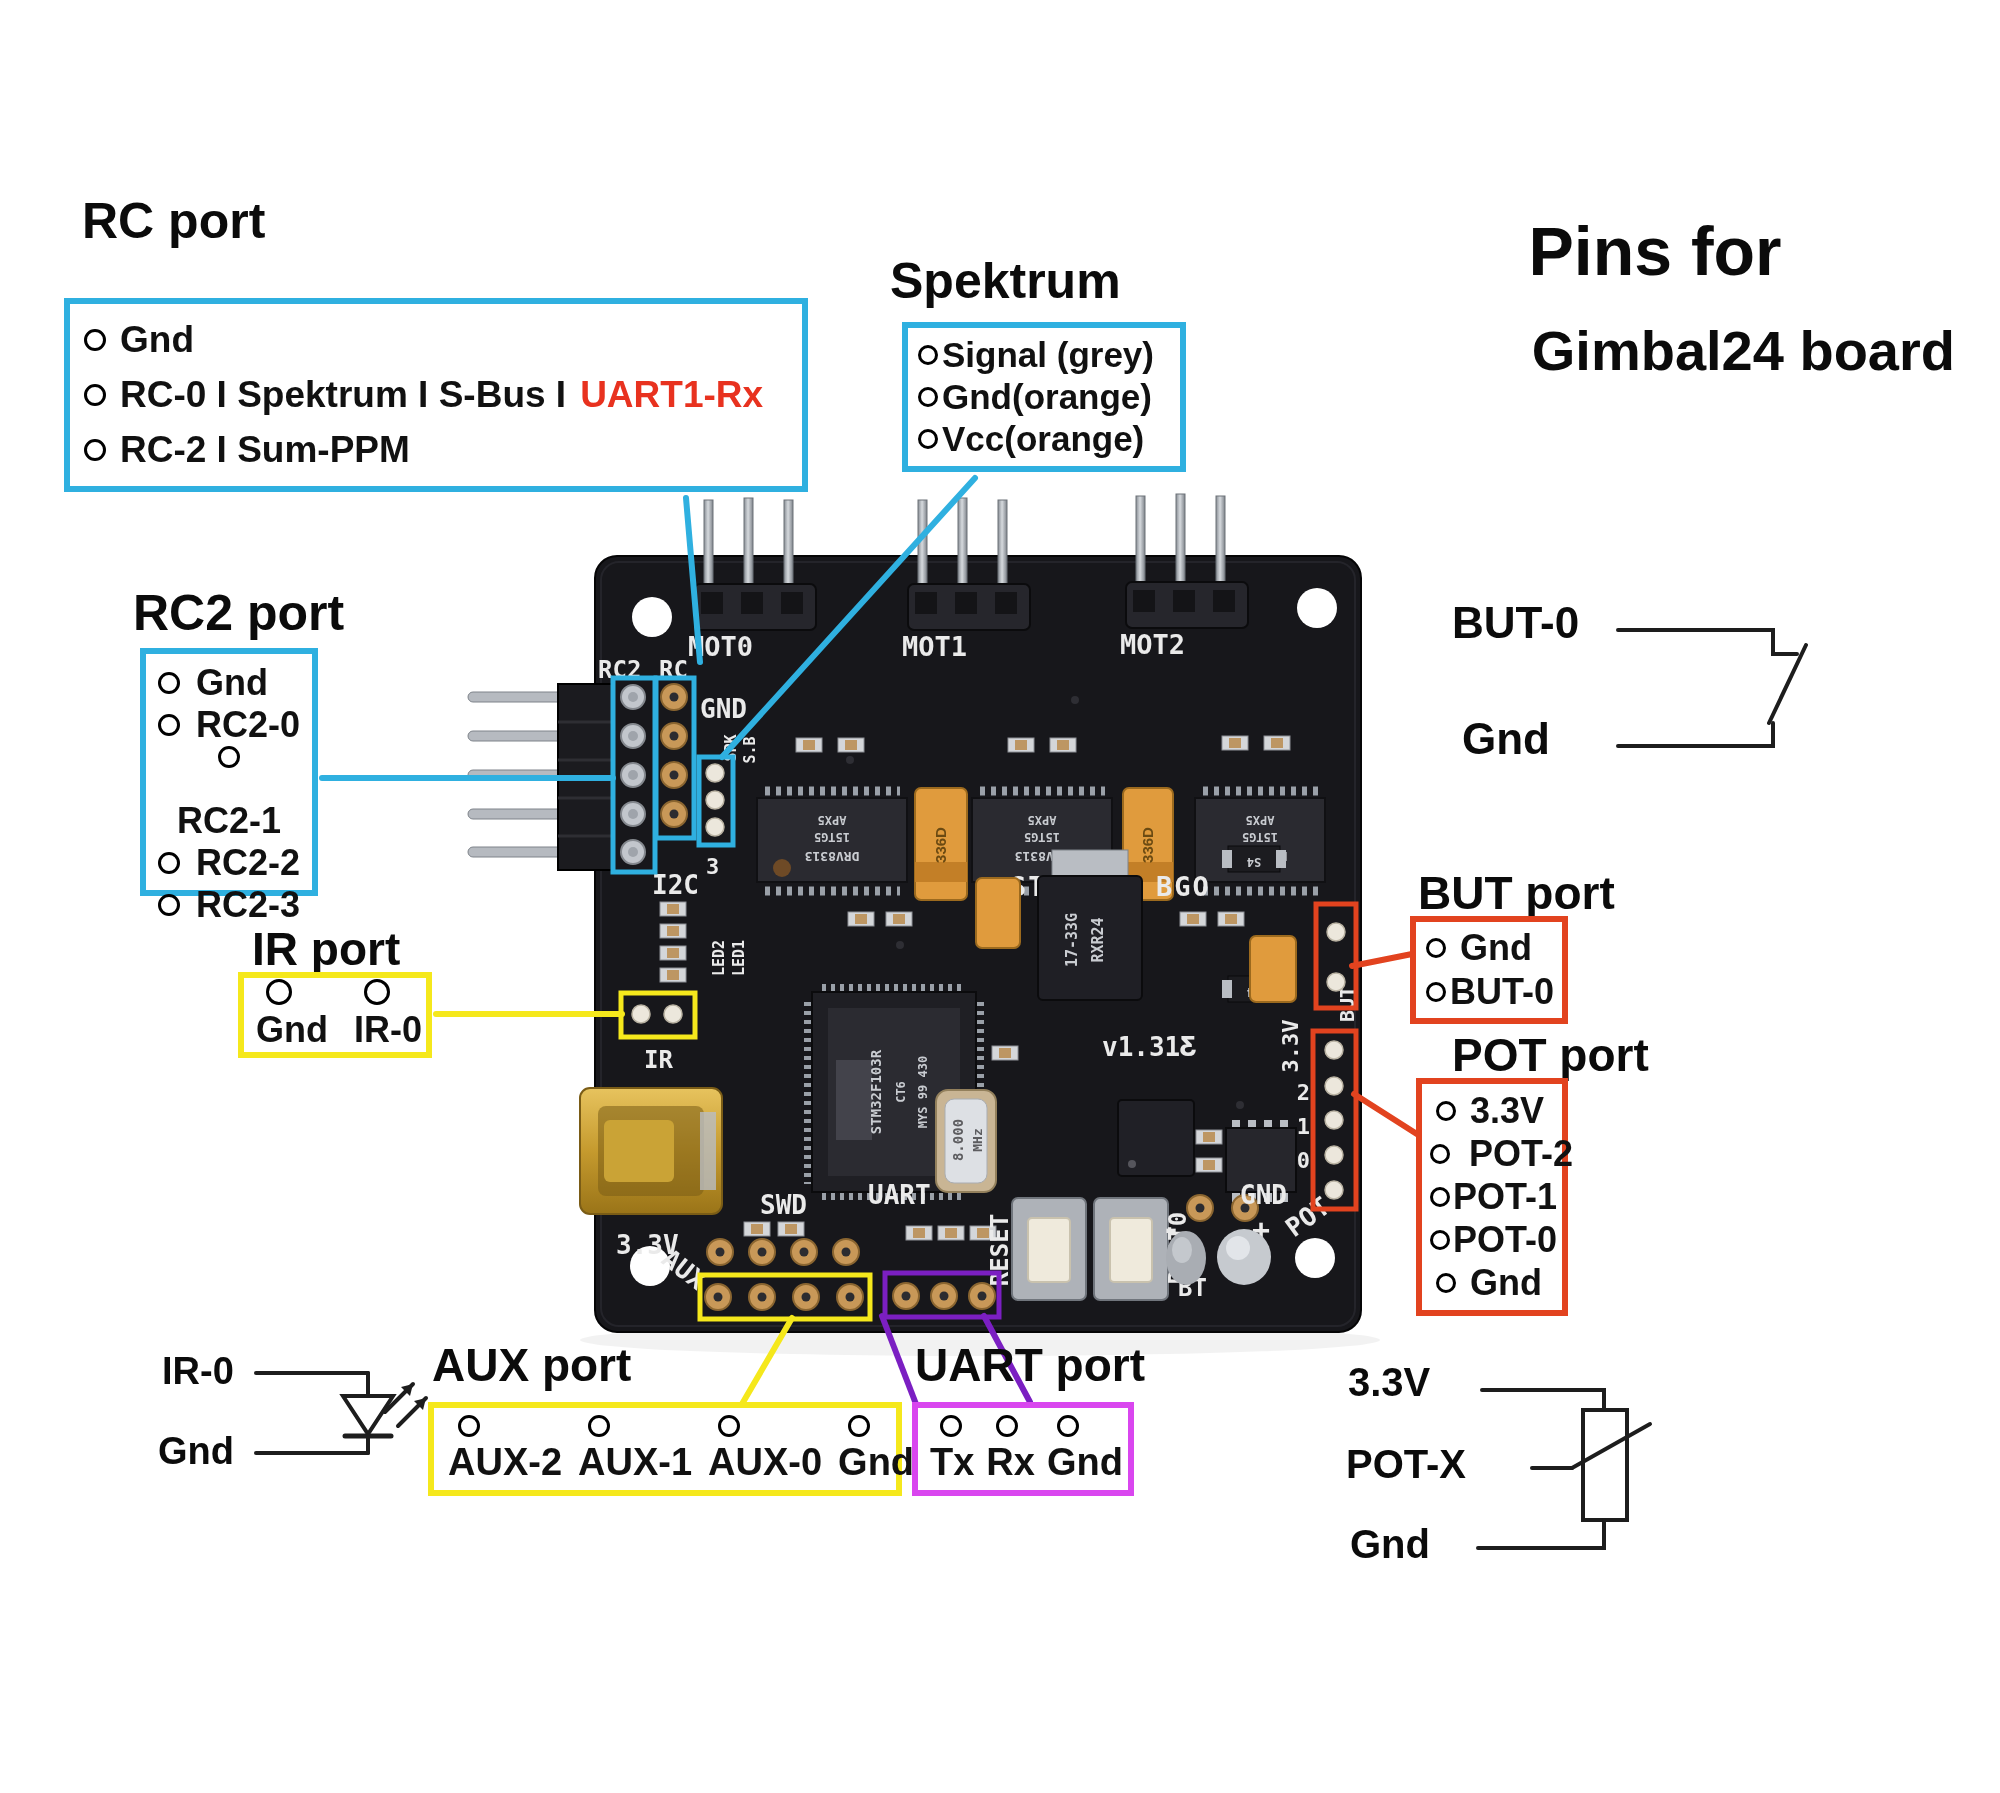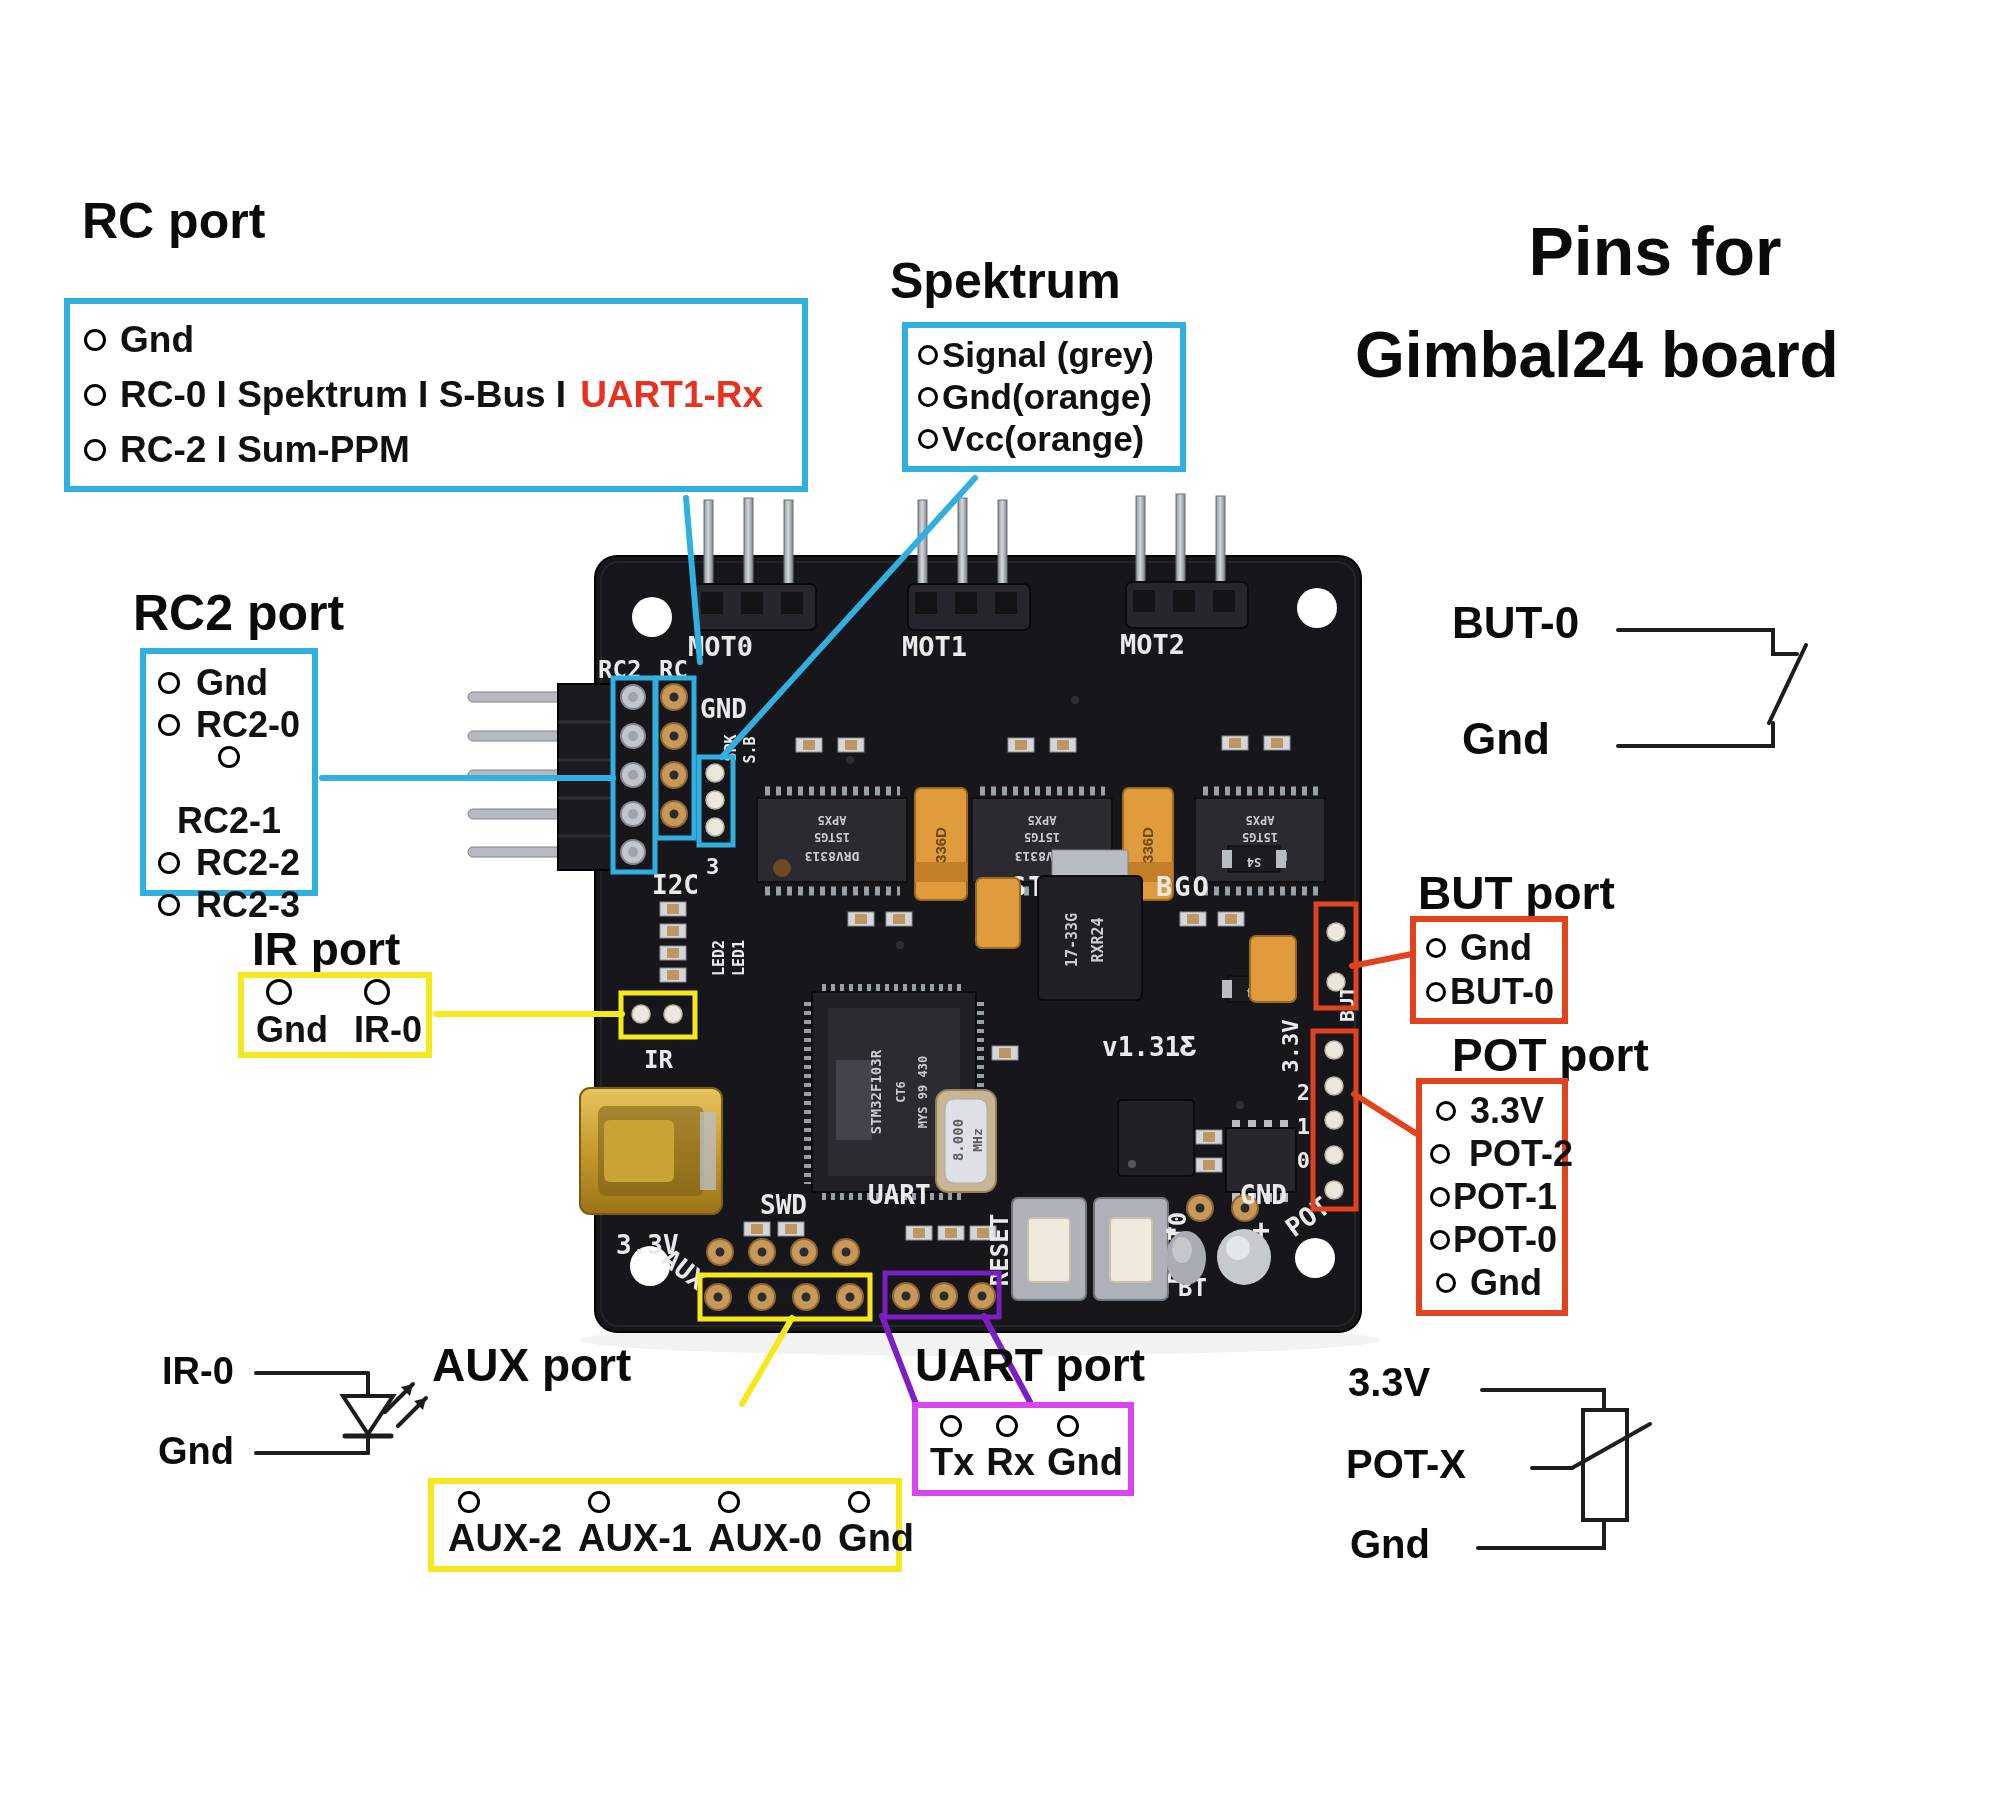--- a/index.html
+++ b/index.html
@@ -367,21 +367,21 @@
   <g stroke="#1d1d1d" stroke-width="4" fill="none" stroke-linecap="round">
     <polyline points="1482,1390 1604,1390 1604,1410"></polyline>
     <rect x="1583" y="1410" width="44" height="110"></rect>
     <line x1="1532" y1="1468" x2="1572" y2="1468"></line>
     <line x1="1572" y1="1468" x2="1650" y2="1424"></line>
     <polyline points="1604,1520 1604,1548 1478,1548"></polyline>
   </g>
 </svg>
 
 <div class="abs ttl" style="left:1355px;top:212px;width:600px;text-align:center;font-size:68px;">Pins for</div>
-<div class="abs ttl" style="left:1355px;top:318px;width:600px;text-align:left;font-size:64px;">Gimbal24 board</div>
+<div class="abs ttl" style="left:1355px;top:318px;width:600px;text-align:right;font-size:56px;">Gimbal24 board</div>
 
 <div class="abs ttl" style="left:82px;top:192px;font-size:50px;">RC port</div>
 <div class="box bd-cyan" style="left:64px;top:298px;width:744px;height:194px;padding:8px 14px;display:flex;flex-direction:column;justify-content:space-around;">
   <div class="row" style="gap:14px;">
     <span class="bullet b16"></span>
     <span class="itx" style="font-size:37px;">Gnd</span>
     <span class="itx red" style="font-size:37px;"></span>
   </div>
   <div class="row" style="gap:14px;">
     <span class="bullet b16"></span>
@@ -477,21 +477,21 @@
         <span class="bullet b14"></span>
         <span class="itx" style="font-size:36px;">POT-0</span>
       </div>
   <div class="row" style="gap:14px;padding-left:6px;">
         <span class="bullet b14"></span>
         <span class="itx" style="font-size:36px;">Gnd</span>
       </div>
 </div>
 
 <div class="abs ttl" style="left:432px;top:1338px;font-size:46px;">AUX port</div>
-<div class="box bd-yellow" style="left:428px;top:1478px;width:474px;height:94px;padding:4px 14px;display:flex;gap:16px;align-items:center;">
+<div class="box bd-yellow" style="left:428px;top:1402px;width:474px;height:94px;padding:4px 14px;display:flex;gap:16px;align-items:center;">
   <div class="pincol">
         <span class="bullet b16"></span>
         <span class="itx" style="font-size:38px;">AUX-2</span>
       </div>
   <div class="pincol">
         <span class="bullet b16"></span>
         <span class="itx" style="font-size:38px;">AUX-1</span>
       </div>
   <div class="pincol">
         <span class="bullet b16"></span>

